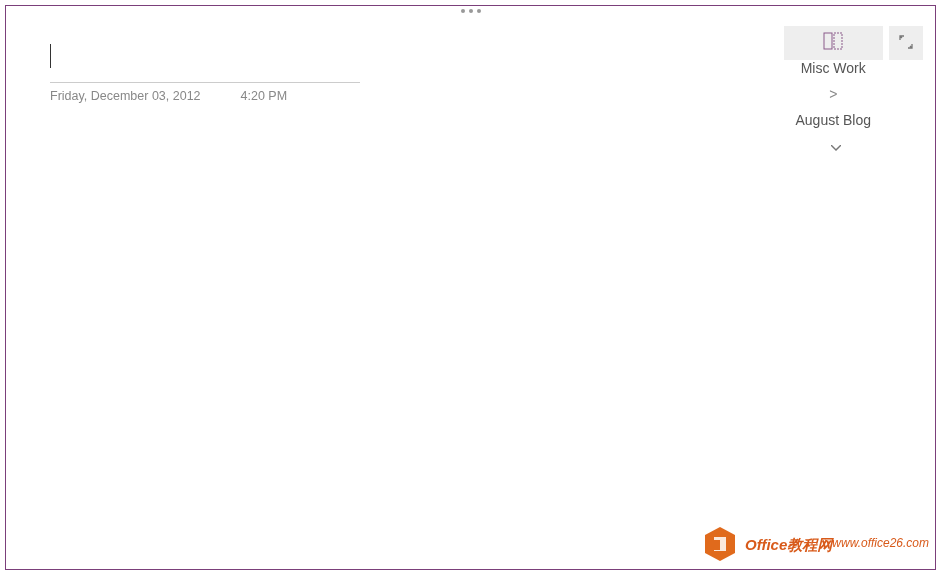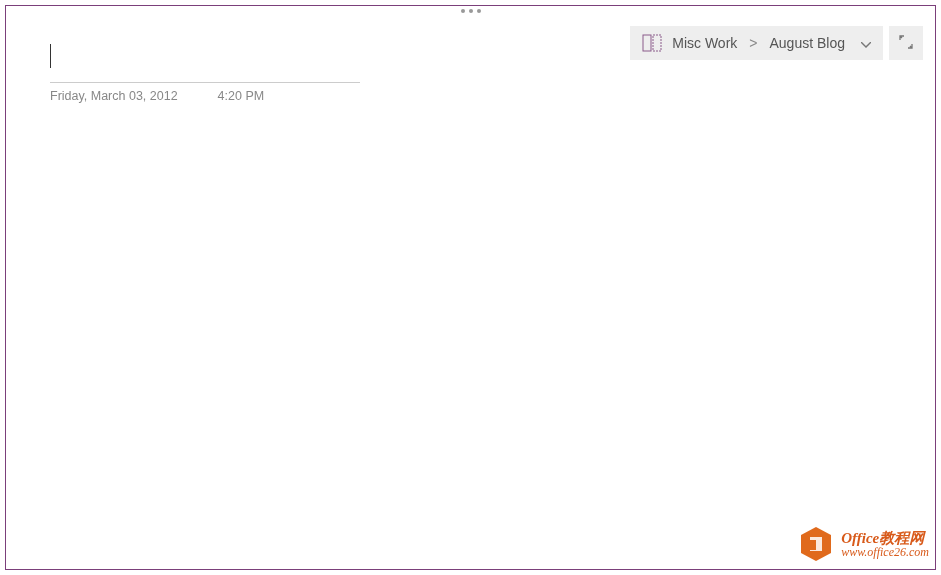--- a/index.html
+++ b/index.html
@@ -47,20 +47,21 @@
       background: #eee;
       border: none;
       display: flex;
       align-items: center;
       padding: 6px 12px;
       font-size: 14px;
       color: #555;
       cursor: pointer;
       gap: 10px;
       height: 34px;
+      flex-direction: column;
     }
     .breadcrumb-btn .sep { color: #888; margin: 0 2px; }
     .chevron {
       margin-left: 6px;
     }
     .expand-btn {
       background: #eee;
       border: none;
       width: 34px;
       height: 34px;
@@ -109,21 +110,21 @@
       bottom: 6px;
       display: flex;
       align-items: center;
       gap: 6px;
       pointer-events: none;
     }
     .wm-badge {
       width: 38px; height: 38px;
       display:flex; align-items:center; justify-content:center;
     }
-    .wm-text { display:flex; flex-direction:column; line-height:1;font-family:Liberation Serif, serif; }
+    .wm-text { display:flex; flex-direction:row; line-height:1; }
     .wm-line1 { color:#d85a1a; font-weight:bold; font-size:15px; font-style:italic; }
     .wm-line2 { color:#d85a1a; font-size:12px; font-style:italic; }
     .notebook-icon svg { display:block; }
   </style>
 </head>
 <body>
 
 <div class="page-frame">
 
   <div class="handle-top">
@@ -158,21 +159,21 @@
       </span>
     </button>
   </div>
 
   <div class="note-area">
     <div class="title-input">
       <span class="cursor"></span><span></span>
     </div>
     <div class="title-underline"></div>
     <div class="meta">
-      <span>Friday, March 03, 2012</span>
+      <span>Friday, December 03, 2012</span>
       <span>4:20 PM</span>
     </div>
   </div>
 
   <div class="watermark">
     <div class="wm-badge">
       <svg width="38" height="38" viewBox="0 0 38 38">
         <polygon points="19,2 34,10 34,28 19,36 4,28 4,10" fill="#e06a1c"></polygon>
         <rect x="13" y="12" width="12" height="14" fill="#fff" opacity="0.85"></rect>
         <rect x="10" y="15" width="9" height="10" fill="#e06a1c"></rect>

